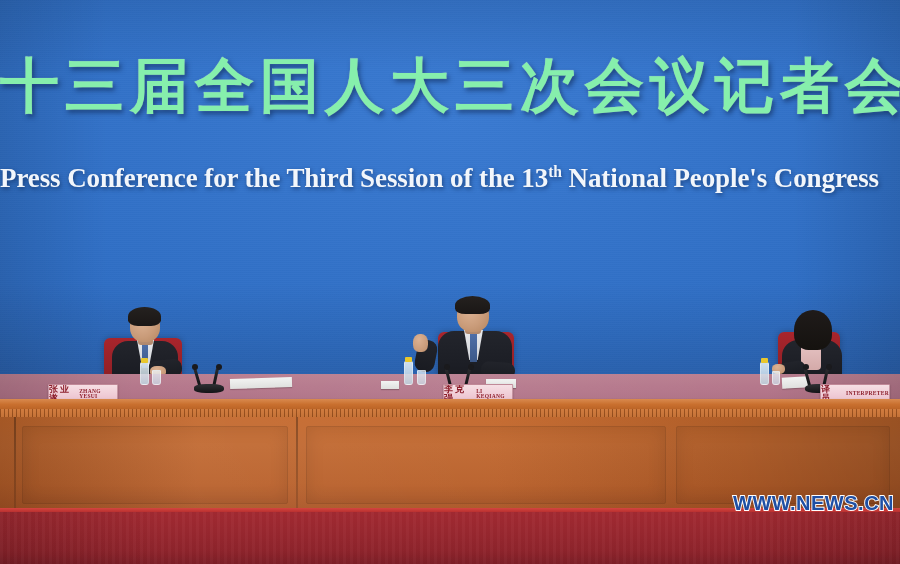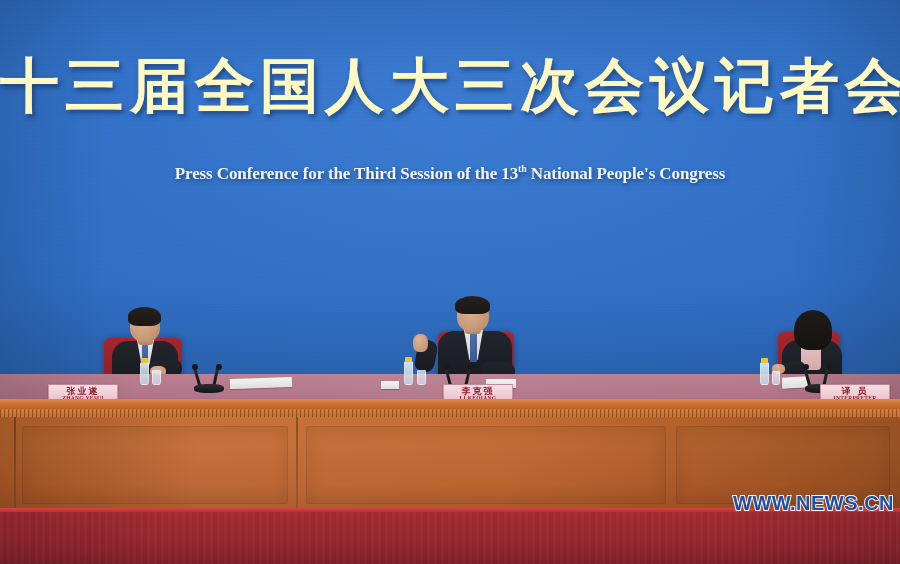--- a/index.html
+++ b/index.html
@@ -34,36 +34,36 @@
     background:
       linear-gradient(90deg, rgba(0,0,0,.10) 0%, rgba(0,0,0,0) 12%, rgba(0,0,0,0) 88%, rgba(0,0,0,.10) 100%),
       linear-gradient(180deg, rgba(0,0,0,.07) 0%, rgba(0,0,0,0) 18%, rgba(0,0,0,0) 72%, rgba(0,0,0,.12) 100%);
   }
 
   
   .title-cn {
     position:absolute;
     left:0; right:0; top:56px;
     text-align:center;
-    color:#fef9c3;
+    color:#86efac;
     font-family:"DejaVu Serif", serif;
     font-size:59px;
     font-weight:700;
     letter-spacing:6px;
     line-height:1;
     white-space:nowrap;
     text-shadow: 2px 3px 5px rgba(10,30,70,.55), 0 0 1px rgba(255,255,255,.6);
   }
   .title-en {
     position:absolute;
     left:0; right:0; top:163px;
-    text-align:center;
+    text-align:left;
     color:#f2f6fb;
     font-family:"Liberation Serif", serif;
-    font-size:17px;
+    font-size:27px;
     font-weight:700;
     letter-spacing:-0.1px;
     white-space:nowrap;
     text-shadow: 1px 2px 4px rgba(10,30,70,.55);
   }
   .title-en sup {
     font-size:0.58em;
     vertical-align:super;
   }
 
@@ -187,21 +187,21 @@
   }
 
   
   .nameplate {
     position:absolute;
     background:linear-gradient(180deg,#f6dfe4 0%, #f0ccd6 55%, #e8bcc8 100%);
     border:1px solid rgba(120,40,60,.35);
     border-radius:1px;
     box-shadow:0 1px 2px rgba(0,0,0,.28);
     display:flex;
-    flex-direction:column;
+    flex-direction:row;
     align-items:center;
     justify-content:center;
     overflow:hidden;
   }
   .np-cn {
     color:#8d1f2c;
     font-family:"DejaVu Sans", sans-serif;
     font-weight:700;
     letter-spacing:2px;
     line-height:1;

